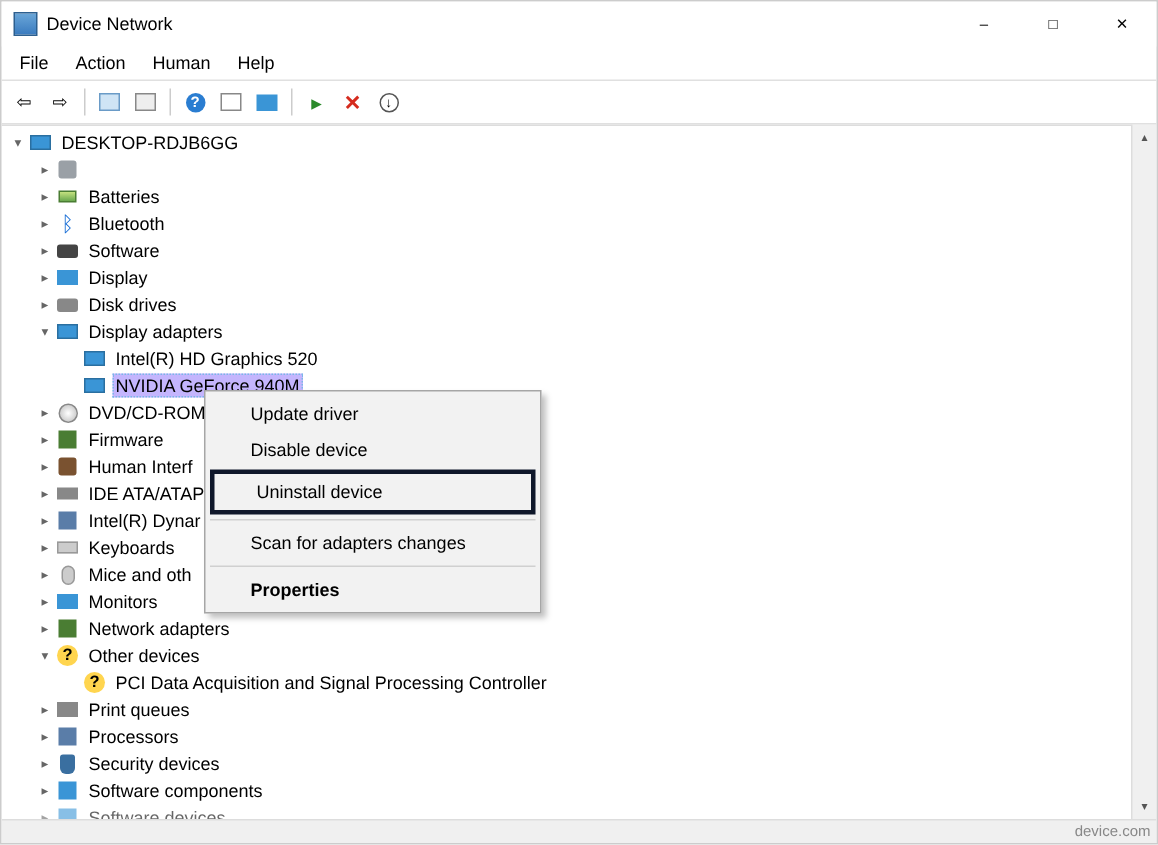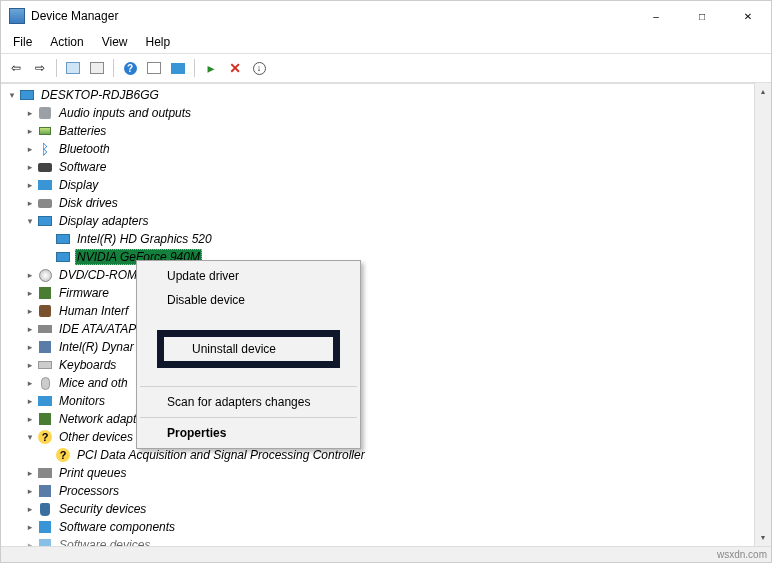--- a/index.html
+++ b/index.html
@@ -72,44 +72,44 @@
     display: flex; align-items: center; justify-content: center;
     font-size: 9px;
     color: #666;
   }
   .node-icon {
     width: 16px; height: 16px;
     margin-right: 4px;
     display: inline-flex; align-items: center; justify-content: center;
   }
   .node.selected span.node-label {
-    background: #15803d;
+    background: #c4b5fd;
     border: 1px dotted #7ab7e8;
     padding: 0 1px;
   }
-  .node-label { padding: 0 2px; font-style: italic; }
+  .node-label { padding: 0 2px; }
   .indent-0 { padding-left: 0px; }
   .indent-1 { padding-left: 18px; }
   .indent-2 { padding-left: 36px; }
   .context-menu {
     position: absolute;
     top: 259px; left: 135px;
     width: 225px;
     background: #f2f2f2;
     border: 1px solid #a6a6a6;
     box-shadow: 3px 3px 4px rgba(0,0,0,0.25);
     padding: 3px 2px;
   }
   .cm-item {
     padding: 5px 8px 5px 28px;
     font-size: 12px;
   }
   .cm-item.highlighted {
-    border: 7px solid #0f172a;
-    margin: 18px;
+    border: 3px solid #0f172a;
+    margin: 1px;
   }
   .cm-sep { height: 1px; background: #d0d0d0; margin: 3px 1px; }
   .cm-bold { font-weight: bold; }
   .scrollbar-v {
     position: absolute;
     top: 82px; right: 0; bottom: 16px;
     width: 17px;
     background: #f0f0f0;
     border-left: 1px solid #ddd;
   }
@@ -153,32 +153,32 @@
   .ic-print { background:#888; width:14px; height:10px; }
   .ic-proc { background:#5a7da8; width:12px; height:12px; }
   .ic-sec { background:#3a6fa0; width:10px; height:13px; border-radius:2px 2px 4px 4px; }
   .ic-soft { background:#3a95d6; width:12px; height:12px; }
 </style>
 </head>
 <body>
 
 <div class="titlebar">
   <div class="app-icon"></div>
-  <div class="title">Device Manager</div>
+  <div class="title">Device Network</div>
   <div class="win-controls">
     <div class="win-btn">–</div>
     <div class="win-btn">□</div>
     <div class="win-btn close">✕</div>
   </div>
 </div>
 
 <div class="menubar">
   <div class="menu-item">File</div>
   <div class="menu-item">Action</div>
-  <div class="menu-item">View</div>
+  <div class="menu-item">Human</div>
   <div class="menu-item">Help</div>
 </div>
 
 <div class="toolbar">
   <div class="tbtn">⇦</div>
   <div class="tbtn">⇨</div>
   <div class="tsep"></div>
   <div class="tbtn">
       <span style="width:14px;height:12px;border:1px solid #6a9bc7;background:#cfe4f5;display:inline-block"></span>
     </div>
@@ -216,21 +216,20 @@
           <span class="ic-pc"></span>
         </span>
       <span class="node-label">DESKTOP-RDJB6GG</span>
     </div>
 
     <div class="node indent-1">
       <span class="expander">▸</span>
       <span class="node-icon">
           <span class="ic-audio"></span>
         </span>
-      <span class="node-label">Audio inputs and outputs</span>
     </div>
     <div class="node indent-1">
       <span class="expander">▸</span>
       <span class="node-icon">
           <span class="ic-batt"></span>
         </span>
       <span class="node-label">Batteries</span>
     </div>
     <div class="node indent-1">
       <span class="expander">▸</span>
@@ -400,13 +399,13 @@
   <div class="cm-sep"></div>
   <div class="cm-item cm-bold">Properties</div>
 </div>
 
 <div class="scrollbar-v">
   <div class="scroll-arrow">▴</div>
   <div style="position:absolute;bottom:0;left:0;right:0" class="scroll-arrow">▾</div>
 </div>
 <div class="scrollbar-h"></div>
 
-<div class="watermark">wsxdn.com</div>
+<div class="watermark">device.com</div>
 
 </body></html>

